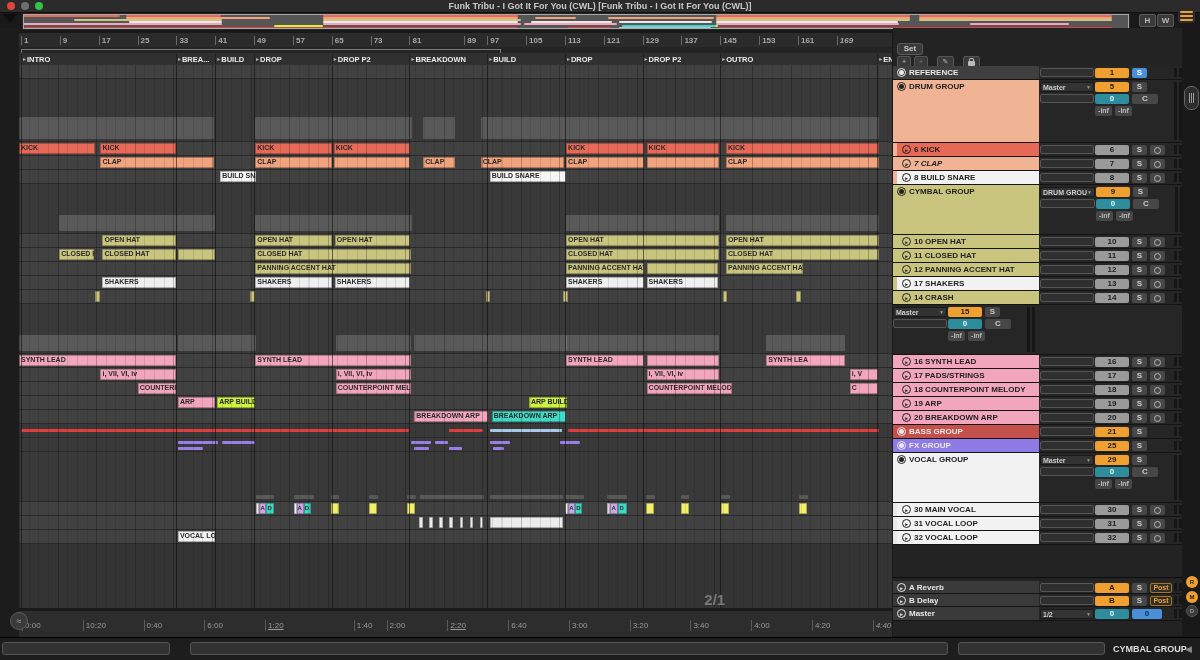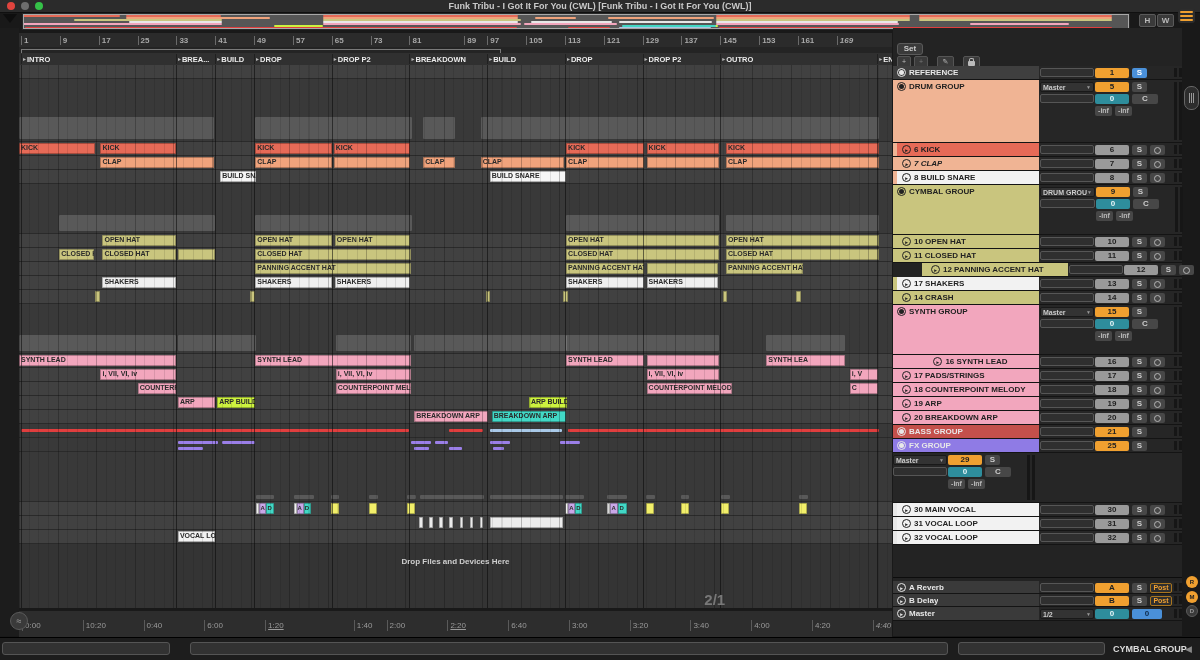--- a/index.html
+++ b/index.html
@@ -547,21 +547,20 @@
       <div class="secline" style="left: 22.48%;"></div>
       <div class="secline" style="left: 26.93%;"></div>
       <div class="secline" style="left: 35.83%;"></div>
       <div class="secline" style="left: 44.73%;"></div>
       <div class="secline" style="left: 53.63%;"></div>
       <div class="secline" style="left: 62.53%;"></div>
       <div class="secline" style="left: 71.43%;"></div>
       <div class="secline" style="left: 80.33%;"></div>
       <div class="secline" style="left: 98.3%;"></div>
     </div>
-  <div id="drop-hint">Drop Files and Devices Here</div>
   <div id="grid-label">2/1</div>
 </div>
 
 <div id="time-ruler">
     <span class="ttick" style="left: 0.35%;">0:00</span>
     <span class="ttick" style="left: 7.31%;">10:20</span>
     <span class="ttick" style="left: 14.27%;">0:40</span>
     <span class="ttick" style="left: 21.23%;">6:00</span>
     <span class="ttick" style="left: 28.19%; text-decoration: underline;">1:20</span>
     <span class="ttick" style="left: 35.15%; margin-left: 28px;">1:40</span>
@@ -777,21 +776,21 @@
             <div class="vbox armbox">
               <i></i>
             </div>
           </div>
         </div>
         <div class="meters">
           <span></span>
           <span></span>
         </div>
       </div>
-      <div class="prow k-track" style="height: 14px; margin-left: 29px;">
+      <div class="prow k-track" style="height: 14px;">
         <div class="ncell" style="background: rgb(201, 197, 126);">
           <span class="gstrip" style="background: rgb(201, 197, 126);"></span>
           <span class="playicon">▸</span>
           <span class="nm">12 PANNING ACCENT HAT</span>
         </div>
         <div class="rcol">
           <div class="ebox"></div>
         </div>
         <div class="vcol">
           <div class="vline">
@@ -847,24 +846,20 @@
               <i></i>
             </div>
           </div>
         </div>
         <div class="meters">
           <span></span>
           <span></span>
         </div>
       </div>
       <div class="prow k-group" style="height: 50px;">
-        <div class="ncell" style="background: rgb(242, 166, 189);">
-          <span class="grpicon"></span>
-          <span class="nm">SYNTH GROUP</span>
-        </div>
         <div class="rcol">
           <div class="rsel">
             <span>Master</span>
             <span class="rarrow">▼</span>
           </div>
           <div class="ebox"></div>
         </div>
         <div class="vcol">
           <div class="vline">
             <div class="vbox num orange">15</div>
@@ -878,21 +873,21 @@
             <div class="vbox infbox">-inf</div>
             <div class="vbox infbox">-inf</div>
           </div>
         </div>
         <div class="meters">
           <span></span>
           <span></span>
         </div>
       </div>
       <div class="prow k-track" style="height: 14px;">
-        <div class="ncell" style="background: rgb(242, 166, 189); justify-content: center;">
+        <div class="ncell" style="background: rgb(242, 166, 189);">
           <span class="gstrip" style="background: rgb(242, 166, 189);"></span>
           <span class="playicon">▸</span>
           <span class="nm">16 SYNTH LEAD</span>
         </div>
         <div class="rcol">
           <div class="ebox"></div>
         </div>
         <div class="vcol">
           <div class="vline">
             <div class="vbox num gray">16</div>
@@ -1031,20 +1026,24 @@
             <div class="vbox num orange">25</div>
             <div class="vbox sbtn">S</div>
           </div>
         </div>
         <div class="meters">
           <span></span>
           <span></span>
         </div>
       </div>
       <div class="prow k-group" style="height: 50px;">
+        <div class="ncell" style="background: rgb(242, 242, 242);">
+          <span class="grpicon"></span>
+          <span class="nm">VOCAL GROUP</span>
+        </div>
         <div class="rcol">
           <div class="rsel">
             <span>Master</span>
             <span class="rarrow">▼</span>
           </div>
           <div class="ebox"></div>
         </div>
         <div class="vcol">
           <div class="vline">
             <div class="vbox num orange">29</div>

